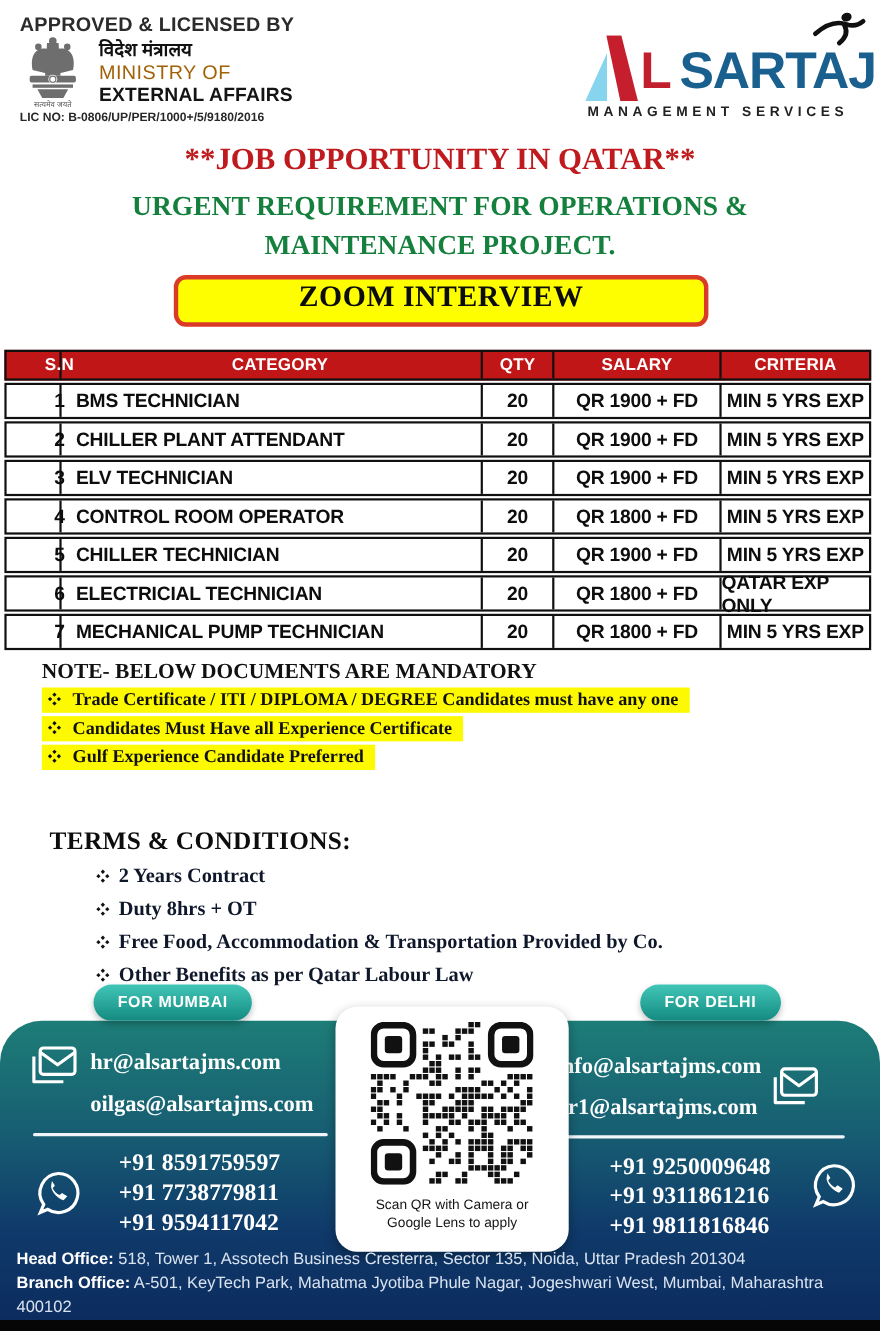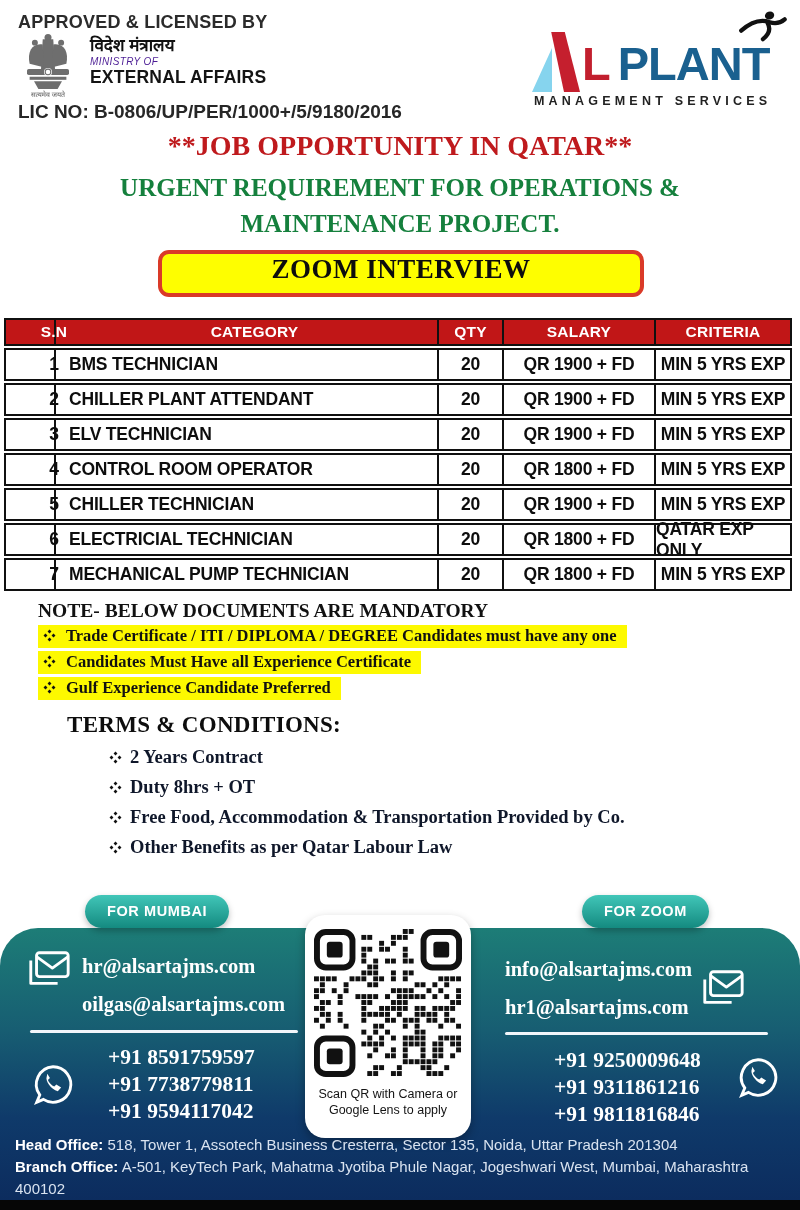--- a/index.html
+++ b/index.html
@@ -7,23 +7,23 @@
   #page{position:relative;width:800px;height:1210px;margin:0 auto;background:#ffffff;overflow:hidden;
         font-family:"Liberation Sans",sans-serif;}
   .serif{font-family:"Liberation Serif","DejaVu Serif",serif;}
 
   
   .approved{position:absolute;left:18px;top:12px;font-size:18px;font-weight:bold;color:#2b2b2b;letter-spacing:.2px;}
   .emblem{position:absolute;left:20px;top:32px;width:56px;height:58px;}
   .emblem-caption{position:absolute;left:10px;top:90px;width:76px;text-align:center;font-size:7px;color:#555;}
   .ministry{position:absolute;left:90px;top:36px;line-height:1.15;}
   .ministry .hi{font-size:17px;font-weight:bold;color:#111;}
-  .ministry .l1{font-size:10px;color:#4c1d95;letter-spacing:.4px;font-style:italic;}
+  .ministry .l1{font-size:18px;color:#a16207;letter-spacing:.4px;}
   .ministry .l2{font-size:17.5px;font-weight:bold;color:#141414;letter-spacing:.2px;}
-  .lic{position:absolute;left:18px;top:101px;font-size:19px;font-weight:bold;color:#272727;}
+  .lic{position:absolute;left:18px;top:101px;font-size:11px;font-weight:bold;color:#272727;}
 
   .logo{position:absolute;right:12px;top:8px;width:256px;height:100px;}
   .logo-row{position:absolute;left:0;top:22px;height:62px;display:flex;align-items:flex-end;}
   .a-mark{position:relative;width:48px;height:60px;margin-right:2px;}
   .a-red{position:absolute;left:8px;top:0;width:40px;height:60px;
          clip-path:polygon(28% 0,62% 0,100% 100%,60% 100%);background:#c51f2e;}
   .a-blue{position:absolute;left:0;bottom:0;width:20px;height:44px;
           clip-path:polygon(0 100%,100% 0,100% 100%);background:#86d4ee;}
   .logo-l{font-size:47px;font-weight:bold;color:#c21f2e;line-height:56px;margin-right:7px;}
   .logo-sartaj{font-size:47px;font-weight:bold;color:#1a608f;line-height:56px;letter-spacing:-1px;}
@@ -56,21 +56,21 @@
 
   
   .note{position:absolute;left:38px;top:600px;width:736px;}
   .note-h{font-size:19.5px;font-weight:bold;color:#111;}
   .note-item{display:inline-block;background:#fdf900;padding:1px 10px 2px 5px;margin-top:3px;
              font-size:16.5px;font-weight:bold;color:#111;}
   .note-item .blt{margin-right:10px;}
   .blt svg{width:13px;height:13px;vertical-align:-1px;}
 
   
-  .terms{position:absolute;left:45px;top:712px;width:720px;margin-left:22px;}
+  .terms{position:absolute;left:45px;top:752px;width:720px;}
   .terms-h{font-size:23px;font-weight:bold;color:#0d0d0d;letter-spacing:.3px;}
   .terms-item{margin:9px 0 0 42px;font-size:18.5px;font-weight:bold;color:#0f172a;}
   .terms-item .blt{margin-right:8px;}
 
   
   .footer{position:absolute;left:0;top:895px;width:800px;height:315px;}
   .f-card{position:absolute;left:0;top:33px;right:0;bottom:10px;border-radius:38px 38px 0 0;
           background:linear-gradient(180deg,#1d7d77 0%,#175d72 38%,#0f3a6a 70%,#0c2c5e 100%);}
   .f-black{position:absolute;left:0;bottom:0;width:100%;height:10px;background:#060606;}
   .pill{position:absolute;top:0;height:33px;line-height:33px;padding:0 22px;border-radius:17px;
@@ -89,21 +89,21 @@
   .sep-left{left:30px;top:135px;width:268px;}
   .sep-right{left:505px;top:137px;width:263px;}
 
   .f-phones-left{position:absolute;left:30px;top:149px;display:flex;align-items:center;gap:16px;}
   .f-phones-right{position:absolute;left:538px;top:152px;}
   .phone-col .phone{font-family:"Liberation Serif","DejaVu Serif",serif;font-weight:bold;color:#fff;
                     font-size:21.5px;line-height:27px;white-space:nowrap;margin-left:16px;}
   .wa-ico{width:46px;height:46px;flex:0 0 auto;}
   .wa-right{position:absolute;left:735px;top:160px;}
 
-  .qr-card{position:absolute;left:305px;top:20px;width:166px;height:223px;background:#fff;
+  .qr-card{position:absolute;left:305px;top:20px;width:212px;height:223px;background:#fff;
            border-radius:20px;box-shadow:0 4px 10px rgba(0,0,0,.3);text-align:center;}
   .qr-card svg{margin-top:14px;}
   .qr-cap{font-size:12.5px;color:#141414;line-height:16px;margin-top:5px;}
 
   .f-addr{position:absolute;left:15px;right:12px;top:239px;font-size:15px;line-height:22px;color:#d9e3f0;}
   .f-addr b{color:#ffffff;}
 
   [data-interactable]{cursor:default;}
 </style>
 </head>
@@ -143,21 +143,21 @@
       <ellipse cx="34" cy="8" rx="5" ry="4.2" fill="#111" transform="rotate(-18 34 8)"></ellipse>
       <path d="M4 24 Q20 10 34 15 Q43 18 50 12" stroke="#111" stroke-width="4.5" fill="none" stroke-linecap="round"></path>
       <path d="M32 16 Q37 25 27 33" stroke="#111" stroke-width="4.5" fill="none" stroke-linecap="round"></path>
     </svg>
     <div class="logo-row">
       <div class="a-mark" data-interactable="false">
         <div class="a-blue"></div>
         <div class="a-red"></div>
       </div>
       <div class="logo-l" data-interactable="false">L</div>
-      <div class="logo-sartaj" data-interactable="false">PLANT</div>
+      <div class="logo-sartaj" data-interactable="false">SARTAJ</div>
     </div>
     <div class="logo-sub" data-interactable="false">MANAGEMENT SERVICES</div>
   </div>
 
   <div class="title-red serif" data-interactable="false">**JOB OPPORTUNITY IN QATAR**</div>
   <div class="title-black serif" data-interactable="false">
     <div data-interactable="false">URGENT REQUIREMENT FOR OPERATIONS &amp;</div>
     <div data-interactable="false">MAINTENANCE PROJECT.</div>
   </div>
   <div class="badge" data-interactable="false">
@@ -276,21 +276,21 @@
               <path d="M1 12l3.6-3.6L8.2 12l-3.6 3.6z"></path>
               <path d="M15.8 12l3.6-3.6L23 12l-3.6 3.6z"></path>
             </svg></span><span>Other Benefits as per Qatar Labour Law</span></div>
       </div>
   </div>
 
   <div class="footer" data-interactable="false">
     <div class="f-card" data-interactable="false"></div>
 
     <div class="pill pill-mumbai" data-interactable="false">FOR MUMBAI</div>
-    <div class="pill pill-delhi" data-interactable="false">FOR ZOOM</div>
+    <div class="pill pill-delhi" data-interactable="false">FOR DELHI</div>
 
     <div class="f-emails-left" data-interactable="false">
       <svg class="env-ico" data-interactable="false" viewBox="0 0 48 44" fill="none" stroke="#fff" stroke-width="3" stroke-linejoin="round">
         <rect x="11" y="5" width="33" height="25" rx="3"></rect>
         <path d="M11 9 L27.5 21 L44 9"></path>
         <path d="M5 13 V37 H33"></path>
       </svg>
       <div class="email-col" id="mumbai-emails">
           <div class="email" data-interactable="false">hr@alsartajms.com</div>
           <div class="email" data-interactable="false">oilgas@alsartajms.com</div>

